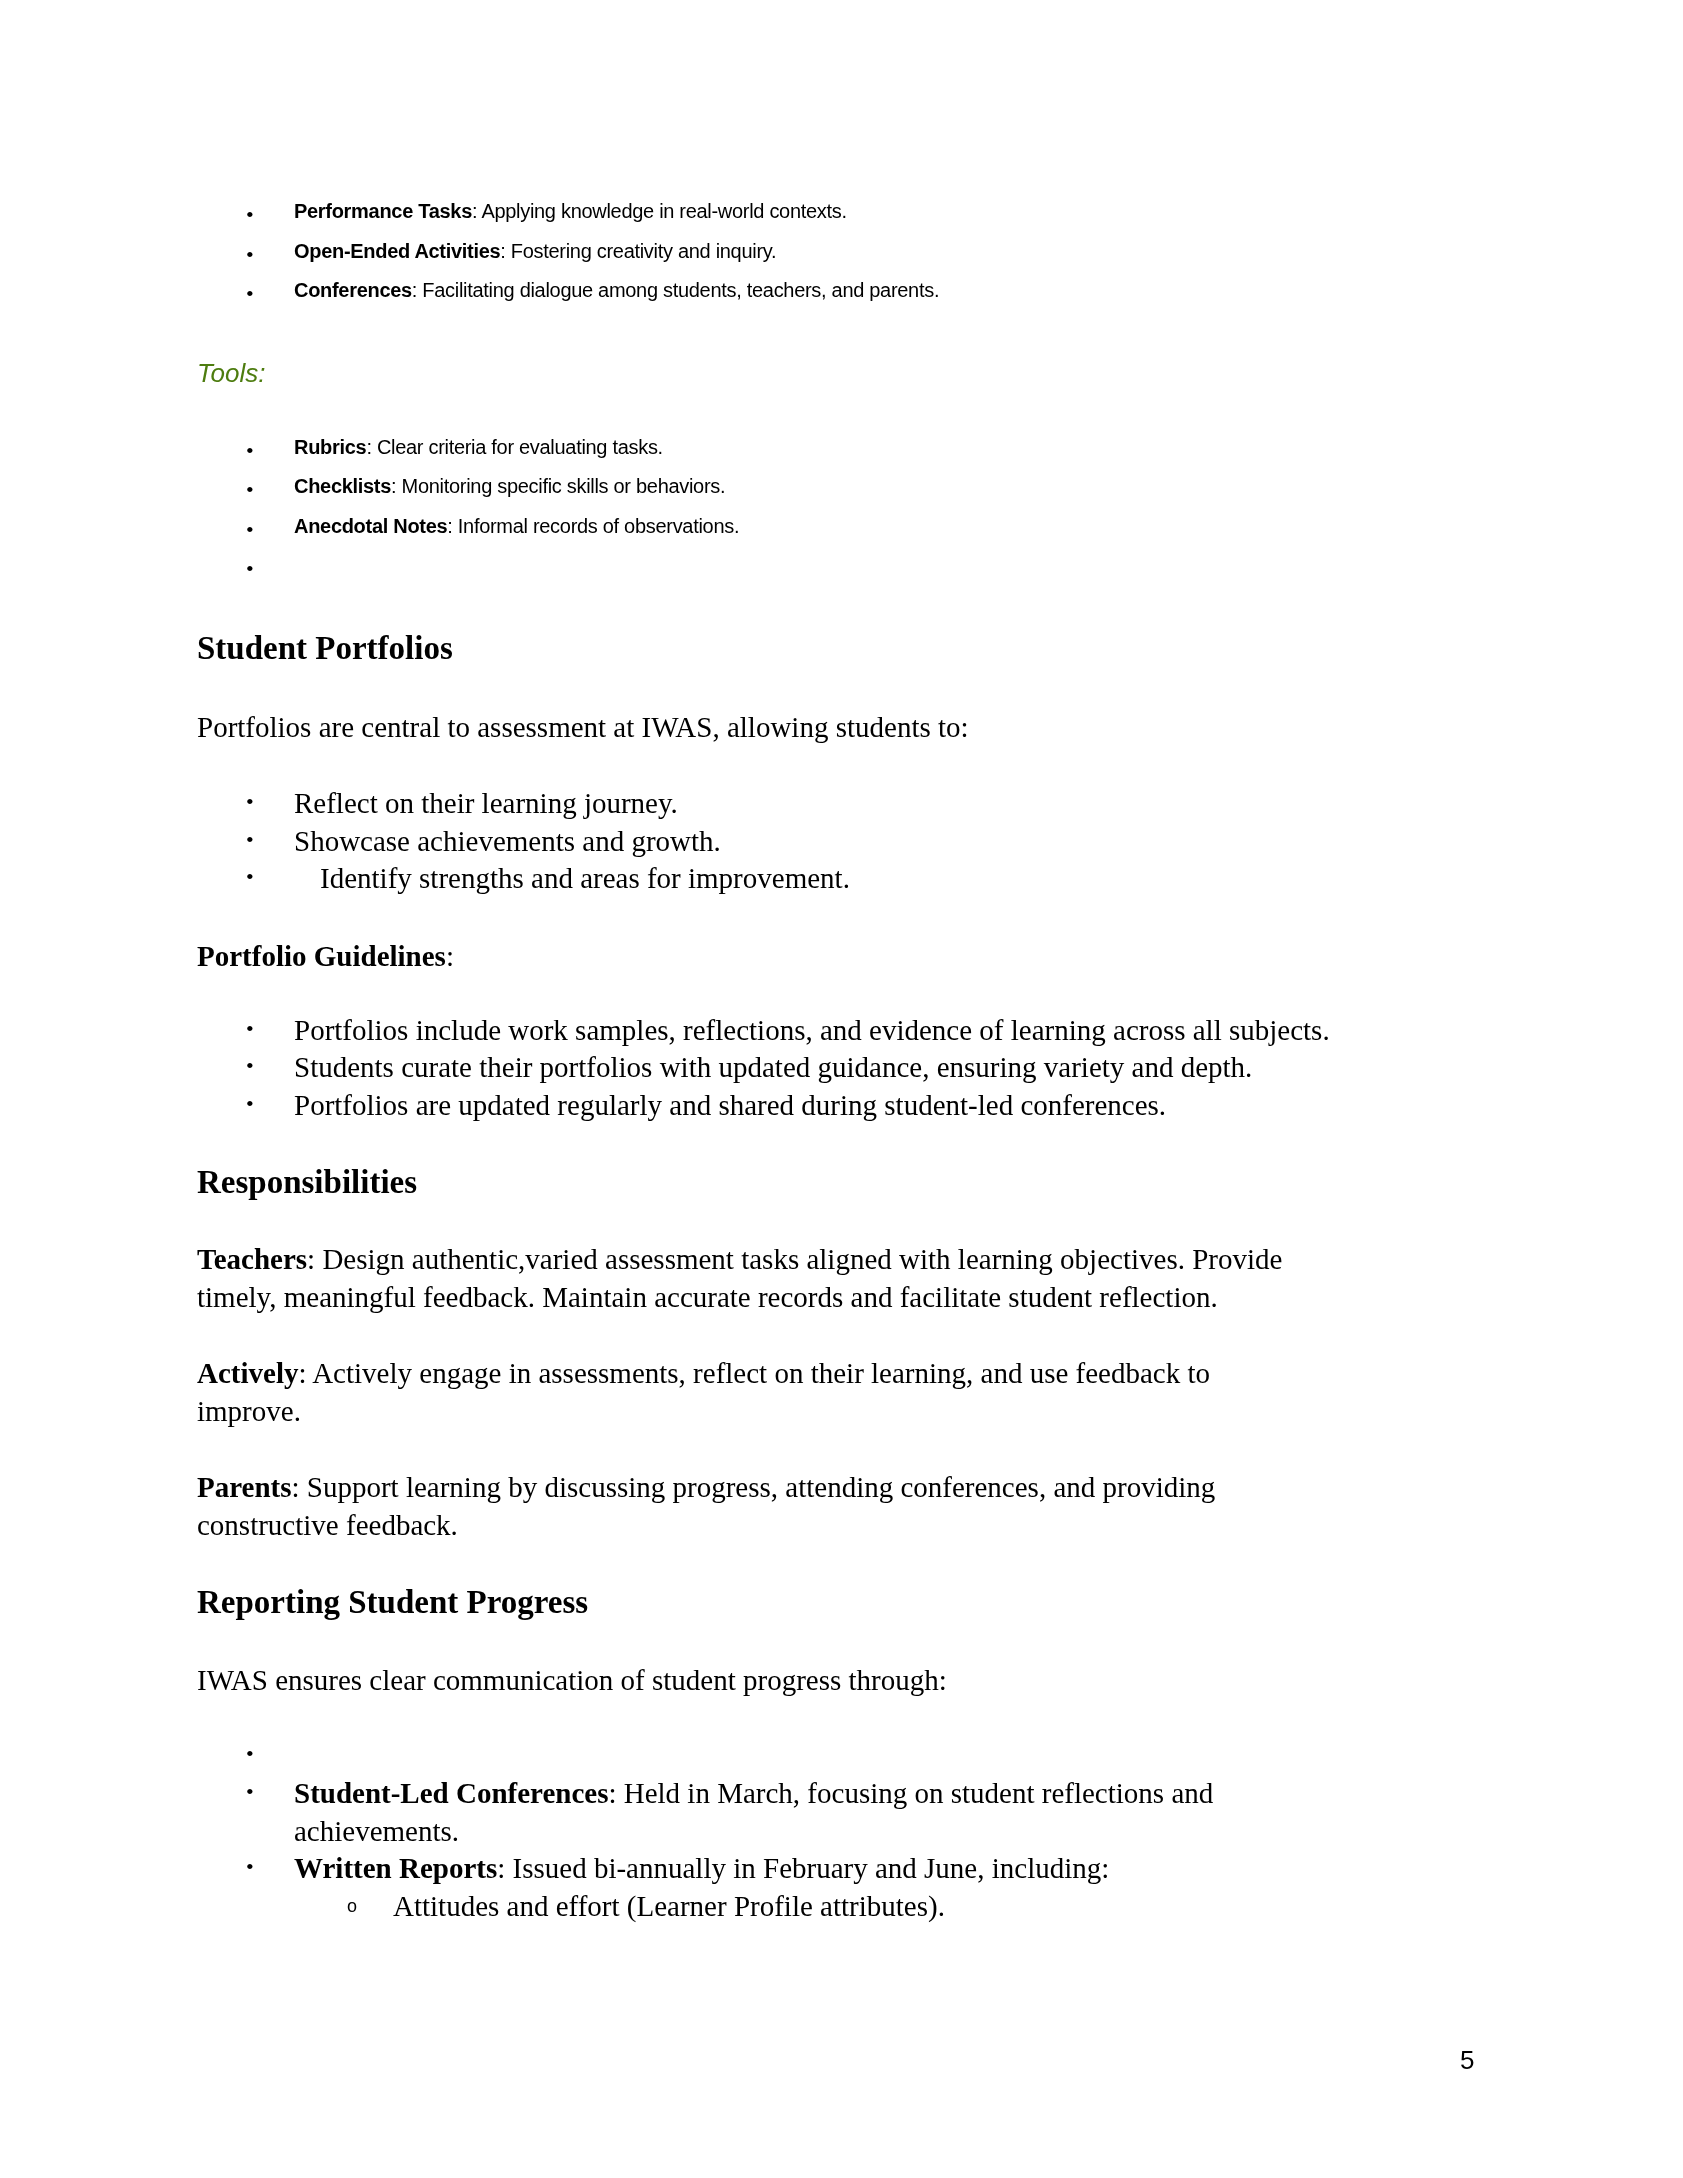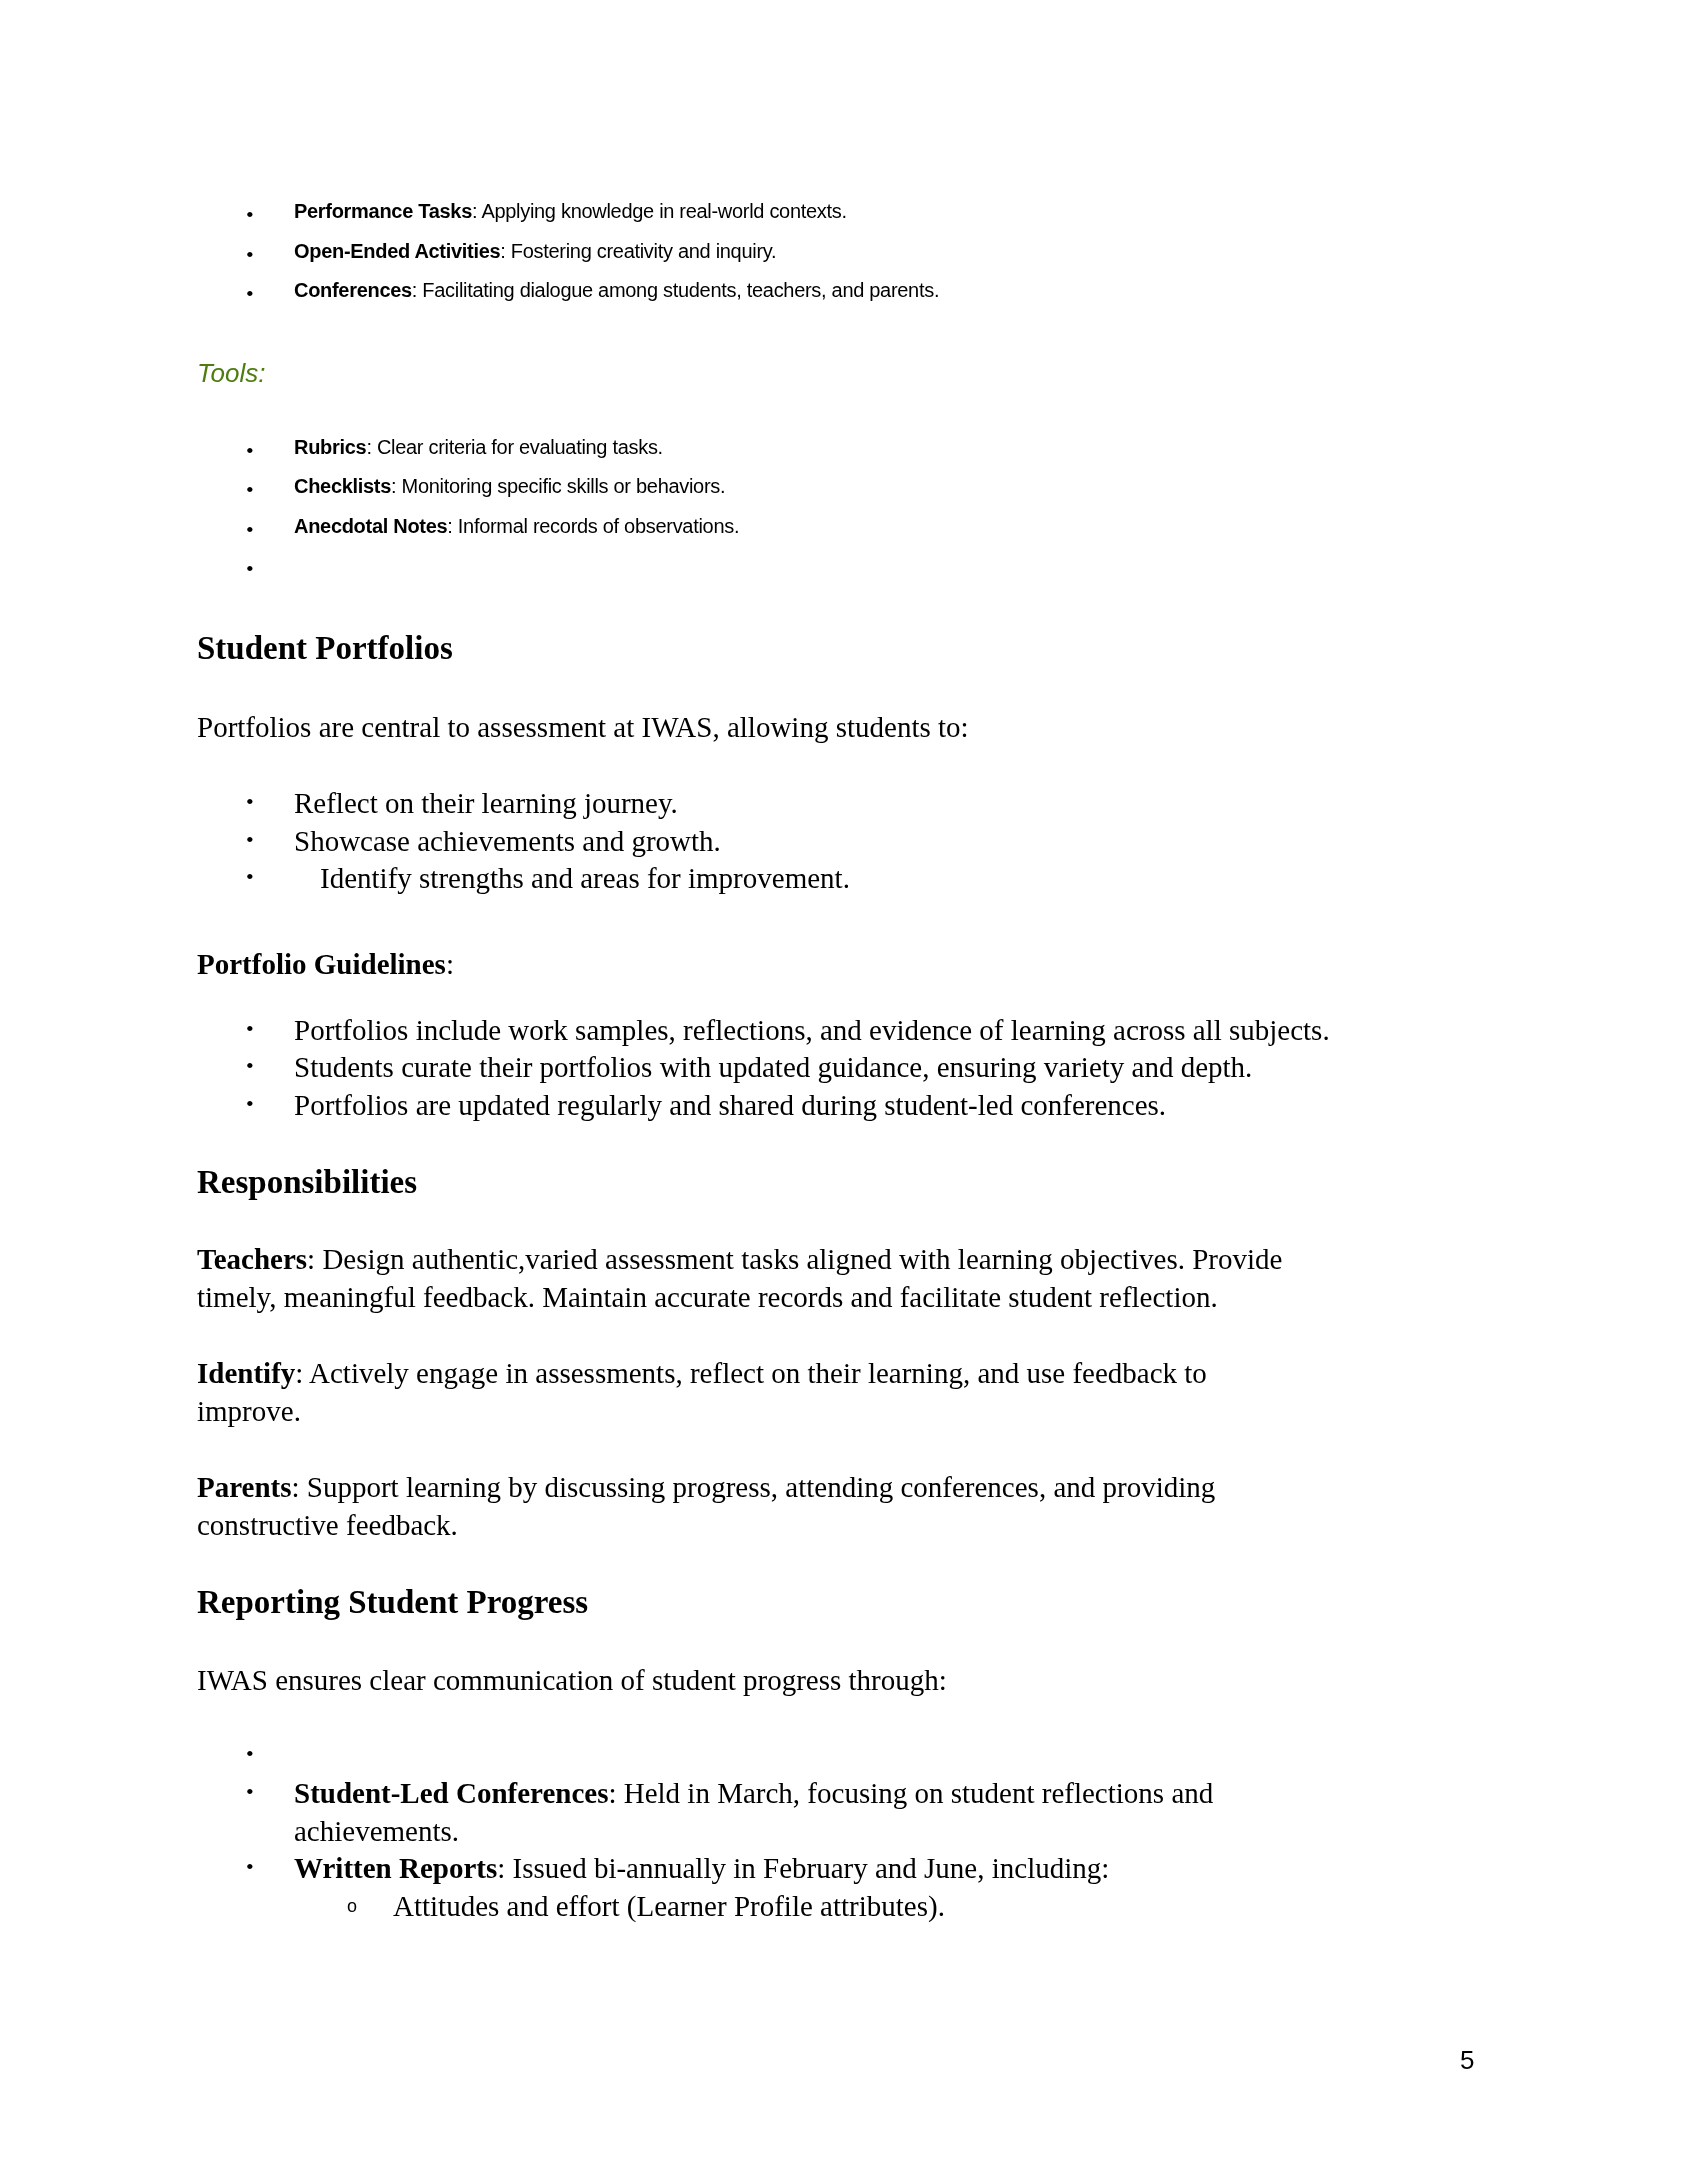--- a/index.html
+++ b/index.html
@@ -45,35 +45,35 @@
   <div class="line h" style="left:197px; top:630px;">Student Portfolios</div>
   <div class="line tnr" style="left:197px; top:711px;">Portfolios are central to assessment at IWAS, allowing students to:</div>
 
   <span class="bullet" style="left:246px; top:789px;">•</span>
   <div class="line tnr" style="left:294px; top:787px;">Reflect on their learning journey.</div>
   <span class="bullet" style="left:246px; top:827px;">•</span>
   <div class="line tnr" style="left:294px; top:825px;">Showcase achievements and growth.</div>
   <span class="bullet" style="left:246px; top:864px;">•</span>
   <div class="line tnr" style="left:294px; top:862px;margin-left:26px;">Identify strengths and areas for improvement.</div>
 
-  <div class="line tnr" style="left:197px; top:940px;margin-top:8px;"><b>Portfolio Guidelines</b><span>:</span></div>
+  <div class="line tnr" style="left:197px; top:940px;"><b>Portfolio Guidelines</b><span>:</span></div>
 
   <span class="bullet" style="left:246px; top:1016px;">•</span>
   <div class="line tnr" style="left:294px; top:1014px;">Portfolios include work samples, reflections, and evidence of learning across all subjects.</div>
   <span class="bullet" style="left:246px; top:1053px;">•</span>
   <div class="line tnr" style="left:294px; top:1051px;">Students curate their portfolios with updated guidance, ensuring variety and depth.</div>
   <span class="bullet" style="left:246px; top:1091px;">•</span>
   <div class="line tnr" style="left:294px; top:1089px;">Portfolios are updated regularly and shared during student-led conferences.</div>
 
   <div class="line h" style="left:197px; top:1164px;">Responsibilities</div>
 
   <div class="line tnr" style="left:197px; top:1243px;"><b>Teachers</b><span>: Design authentic,varied assessment tasks aligned with learning objectives. Provide</span></div>
   <div class="line tnr" style="left:197px; top:1281px;">timely, meaningful feedback. Maintain accurate records and facilitate student reflection.</div>
 
-  <div class="line tnr" style="left:197px; top:1357px;"><b>Identify</b><span>: Actively engage in assessments, reflect on their learning, and use feedback to</span></div>
+  <div class="line tnr" style="left:197px; top:1357px;"><b>Actively</b><span>: Actively engage in assessments, reflect on their learning, and use feedback to</span></div>
   <div class="line tnr" style="left:197px; top:1395px;">improve.</div>
 
   <div class="line tnr" style="left:197px; top:1471px;"><b>Parents</b><span>: Support learning by discussing progress, attending conferences, and providing</span></div>
   <div class="line tnr" style="left:197px; top:1509px;">constructive feedback.</div>
 
   <div class="line h" style="left:197px; top:1584px;">Reporting Student Progress</div>
   <div class="line tnr" style="left:197px; top:1664px;">IWAS ensures clear communication of student progress through:</div>
 
   <span class="bullet" style="left:246px; top:1741px;">•</span>
 

